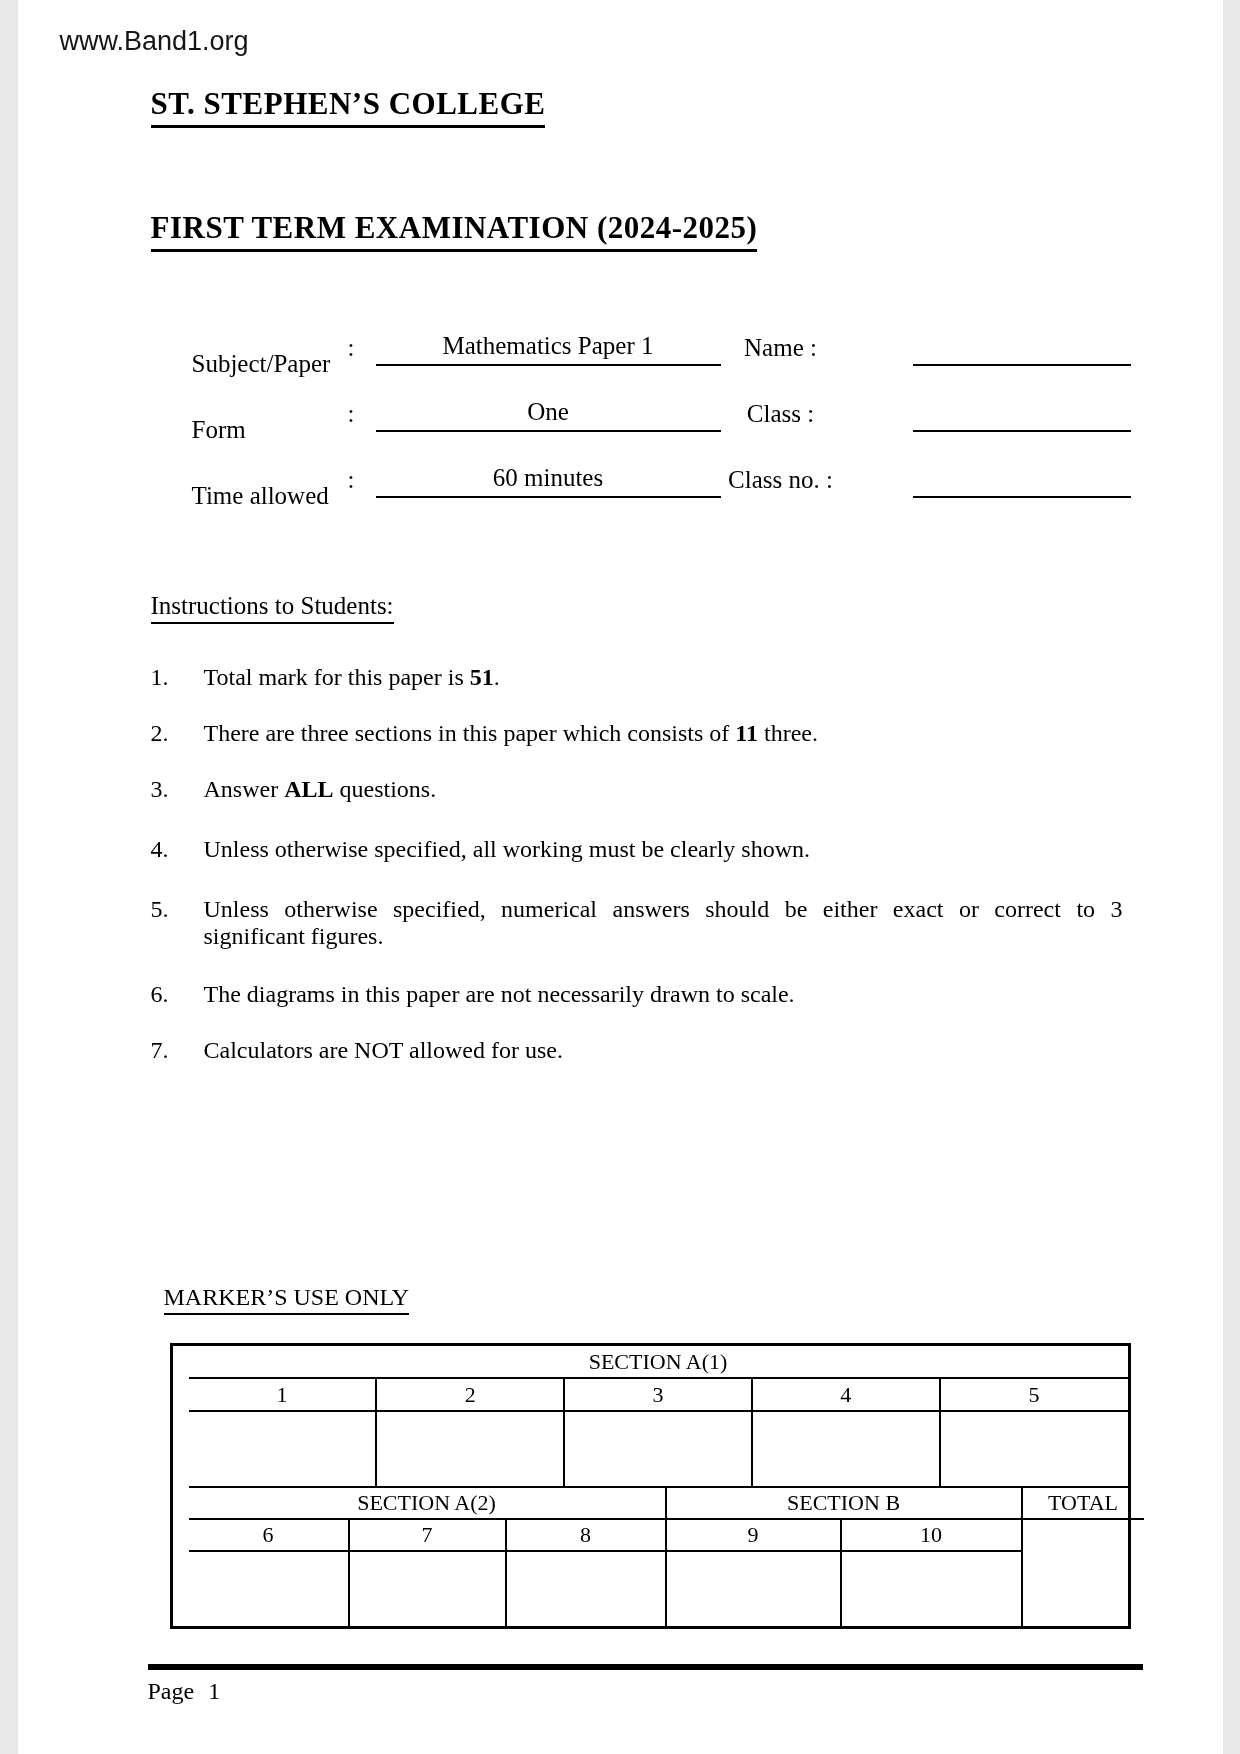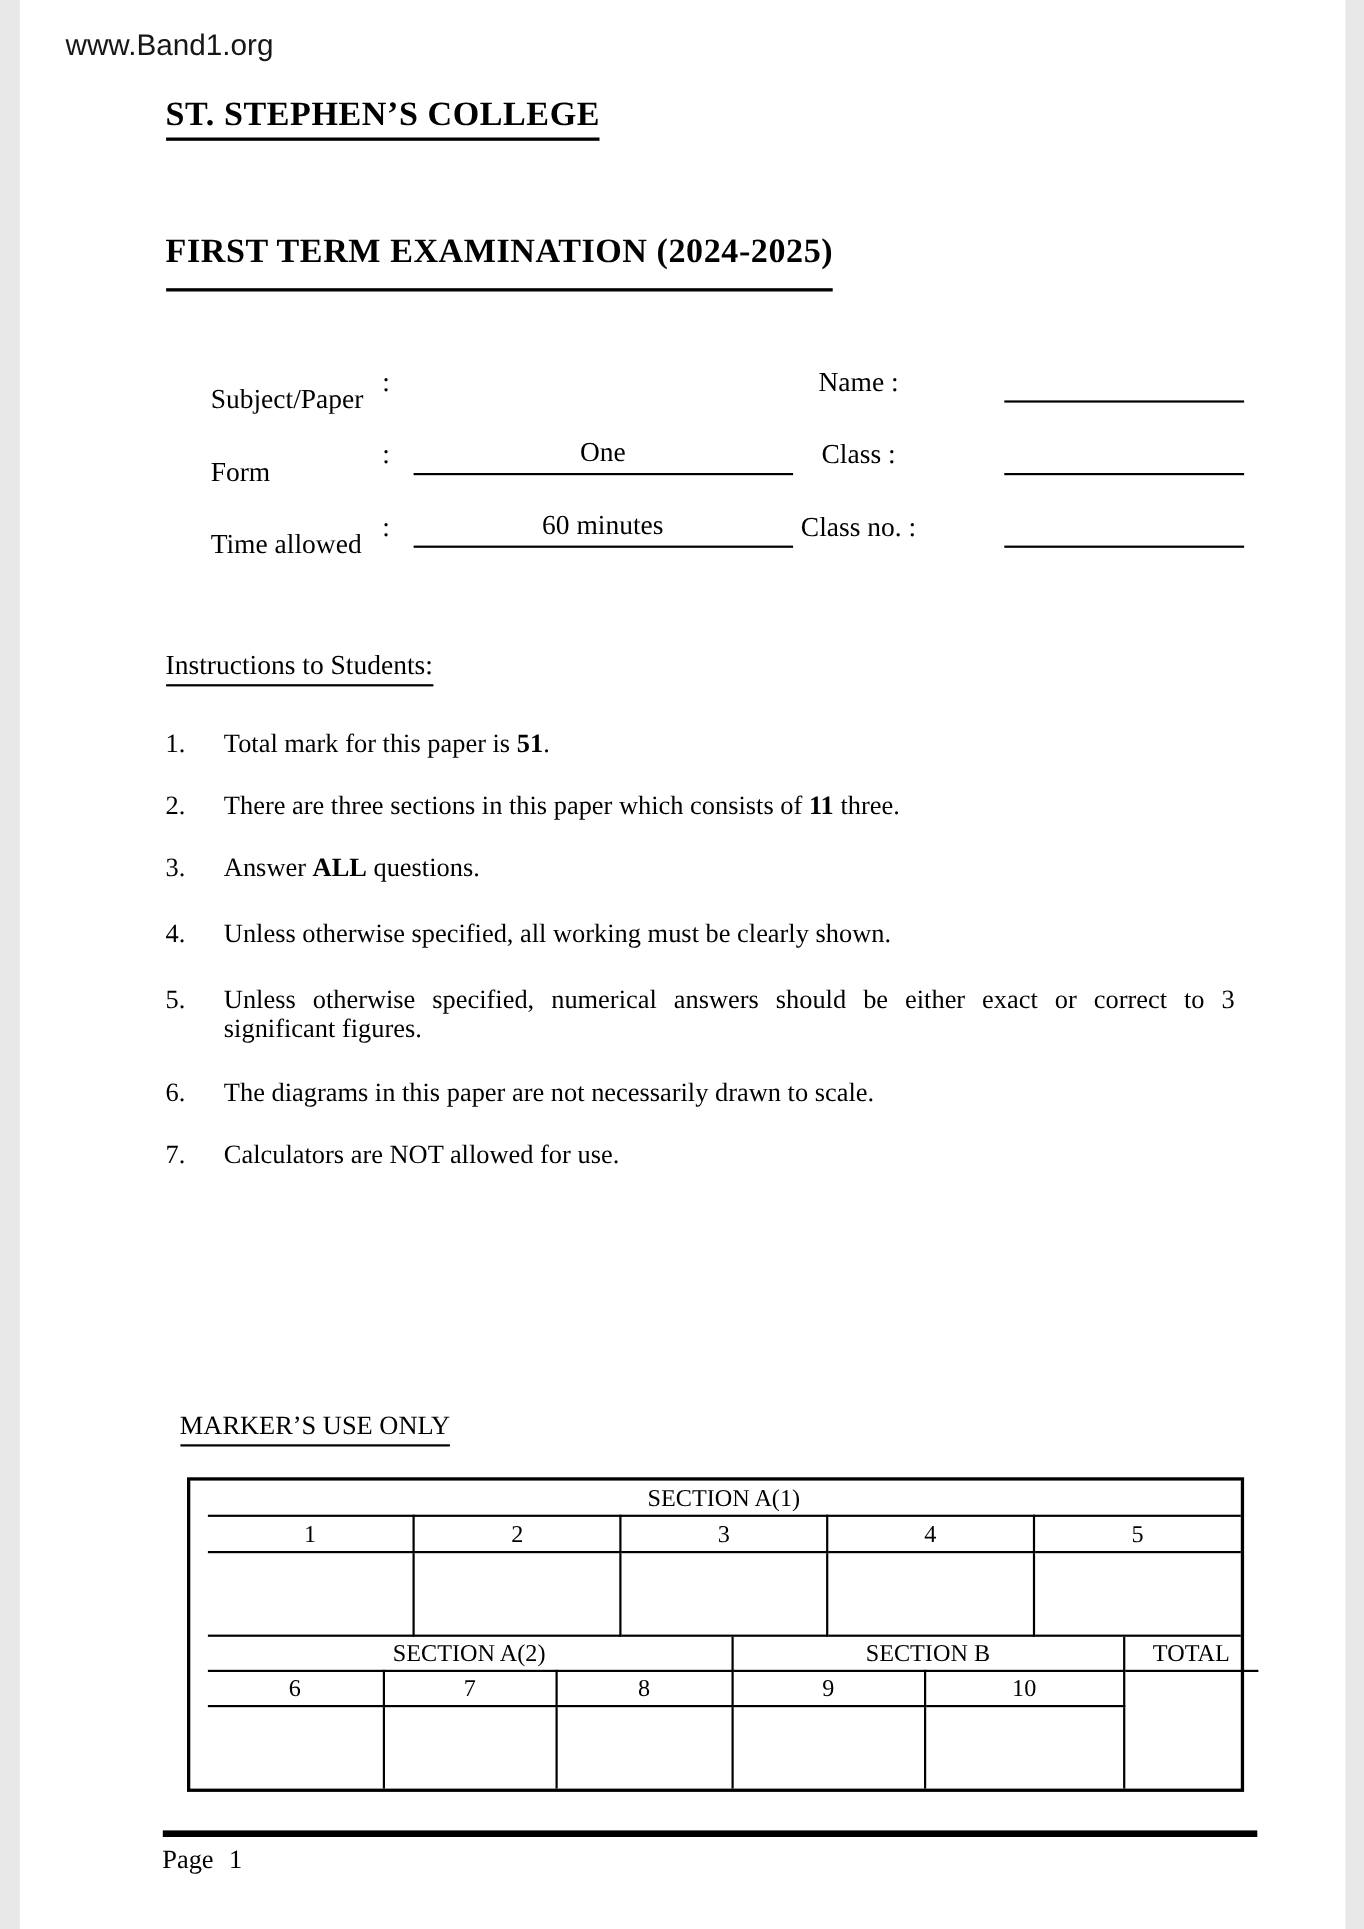--- a/index.html
+++ b/index.html
@@ -20,21 +20,21 @@
   }
   .school-name{
     left:133px;top:86px;
     font-size:31px;font-weight:bold;
     border-bottom:3px solid #000;padding-bottom:3px;
     letter-spacing:.5px;
   }
   .exam-title{
     left:133px;top:210px;
     font-size:31px;font-weight:bold;
-    border-bottom:3px solid #000;padding-bottom:16px;
+    border-bottom:3px solid #000;padding-bottom:3px;
     letter-spacing:.5px;
   }
   .info-row{left:133px;width:990px;height:32px;font-size:25px;}
   .info-label{position:absolute;left:0;top:16px;margin-left:41px;}
   .info-sep{position:absolute;left:197px;top:0;}
   .info-value{
     position:absolute;left:225px;top:-2px;width:345px;height:32px;
     text-align:center;border-bottom:2px solid #000;
   }
   .info-right-label{position:absolute;left:505px;top:0;width:250px;text-align:center;}
@@ -93,20 +93,21 @@
 
   <div class="abs watermark">www.Band1.org</div>
 
   <div class="abs school-name">ST. STEPHEN’S COLLEGE</div>
 
   <div class="abs exam-title">FIRST TERM EXAMINATION (2024-2025)</div>
 
   <div class="abs info-row" style="top:334px">
     <span class="info-label">Subject/Paper</span>
     <span class="info-sep">:</span>
+    <span class="info-value">Mathematics Paper 1</span>
     <span class="info-right-label">Name :</span>
     <span class="info-blank"></span>
   </div>
 
   <div class="abs info-row" style="top:400px">
     <span class="info-label">Form</span>
     <span class="info-sep">:</span>
     <span class="info-value">One</span>
     <span class="info-right-label">Class :</span>
     <span class="info-blank"></span>

